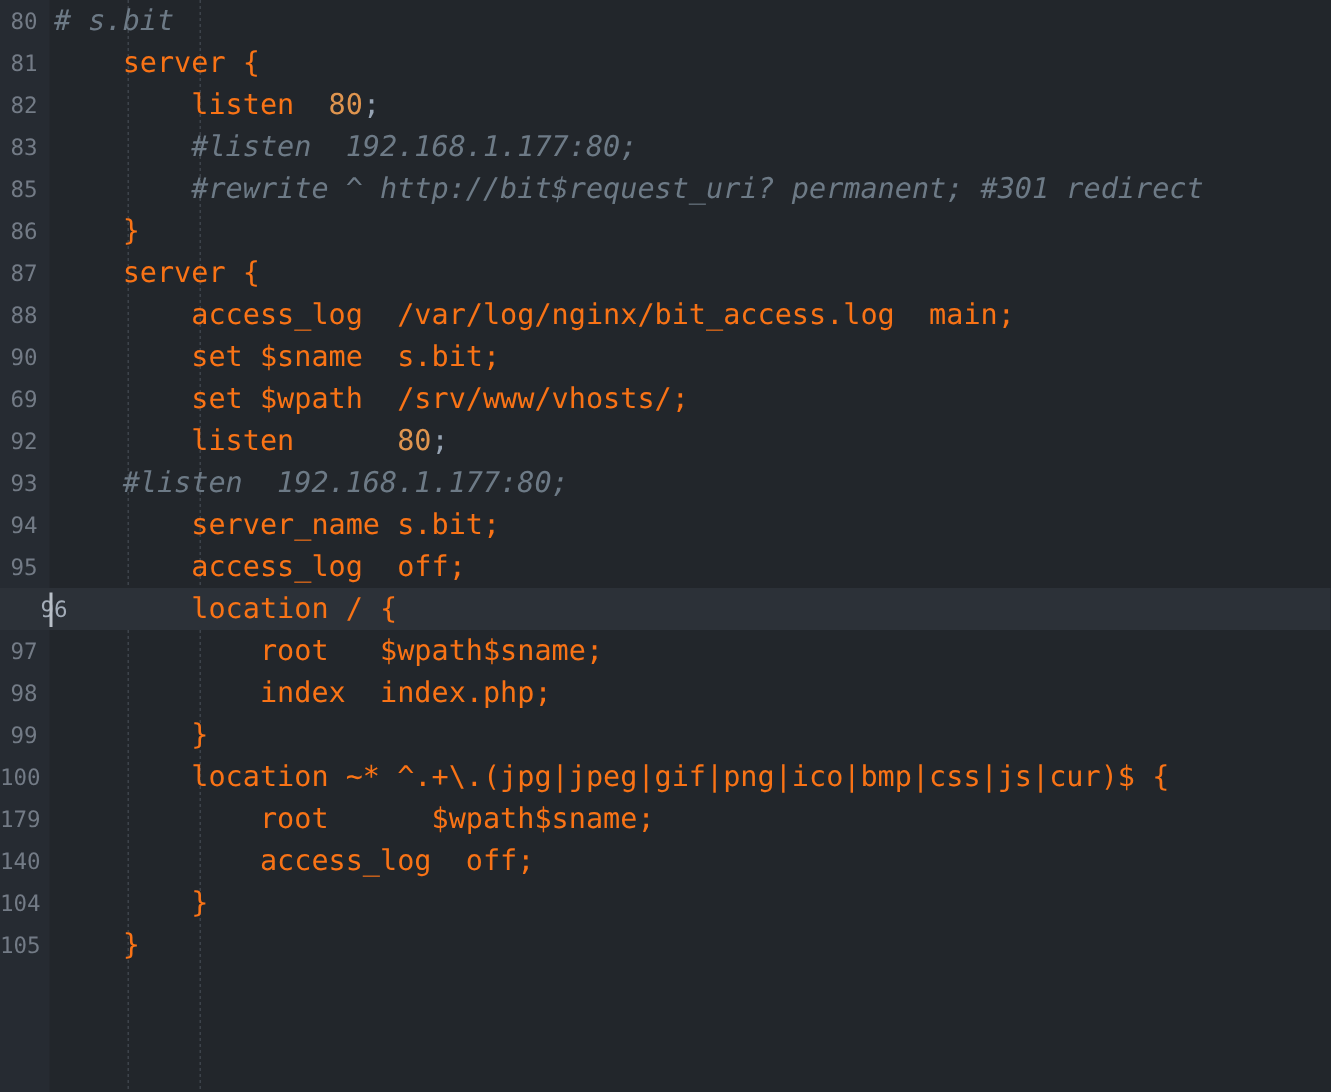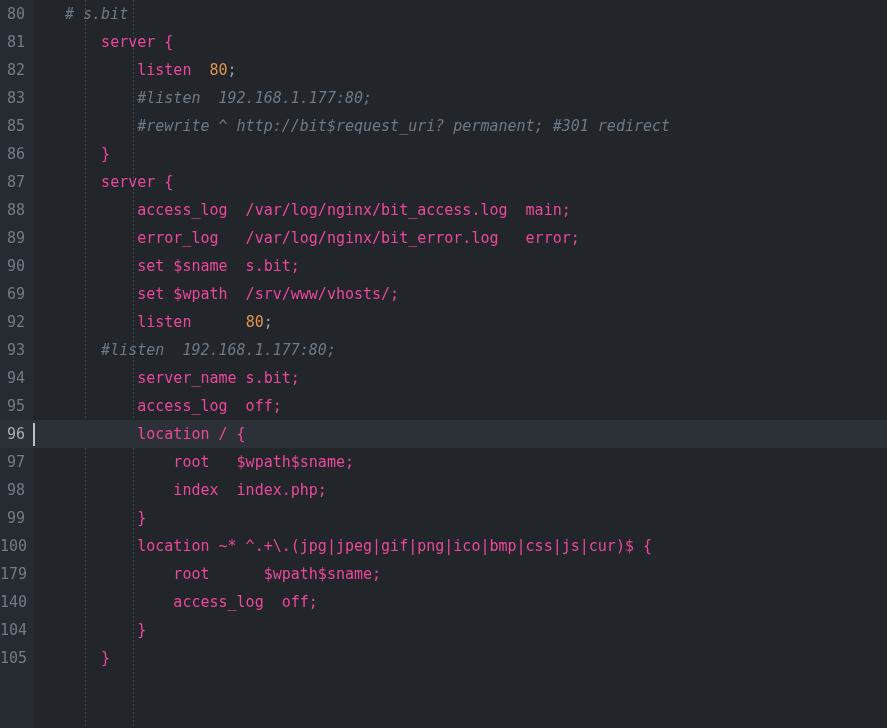--- a/index.html
+++ b/index.html
@@ -65,38 +65,37 @@
     position: absolute;
     left: 0;
     top: 0;
     width: 25px;
     text-align: right;
     color: #737b86;
     font-size: 15px;
     line-height: 28px;
     font-family: "DejaVu Sans Mono", "Liberation Mono", monospace;
   }
-  .line.current .ln { color: #a3acb8; }
+  .line.current .ln { color: #a3acb8; margin-left: 20px; }
 
   .code {
     position: absolute;
     left: 36px;
     top: 0;
     color: #c8ced6;
-    font-size: 15px;
+    font-size: 19px;
     line-height: 28px;
     letter-spacing: 0px;
-    margin-left: 29px;
   }
 
   
   .tok-comment { color: #6d7a86; font-style: italic; }
   .tok-num     { color: #e0954f; }
   .tok-punc    { color: #96a3b3; }
-  .tok-plain   { color: #ec4899; }
+  .tok-plain   { color: #f97316; }
 
   
   .caret {
     position: absolute;
     left: 33px;
     top: 3px;
     width: 2px;
     height: 23px;
     background: #b9c0c8;
     z-index: 3;
@@ -111,21 +110,20 @@
   <div class="indent-guide ig2"></div>
   <div class="lines" id="lines">
       <div class="line"><span class="ln">80</span><span class="code"><span class="tok-comment"># s.bit</span></span></div>
       <div class="line"><span class="ln">81</span><span class="code"><span class="tok-plain">    server {</span></span></div>
       <div class="line"><span class="ln">82</span><span class="code"><span class="tok-plain">        listen  </span><span class="tok-num">80</span><span class="tok-punc">;</span></span></div>
       <div class="line"><span class="ln">83</span><span class="code"><span class="tok-comment">        #listen  192.168.1.177:80;</span></span></div>
       <div class="line"><span class="ln">85</span><span class="code"><span class="tok-comment">        #rewrite ^ http://bit$request_uri? permanent; #301 redirect</span></span></div>
       <div class="line"><span class="ln">86</span><span class="code"><span class="tok-plain">    }</span></span></div>
       <div class="line"><span class="ln">87</span><span class="code"><span class="tok-plain">    server {</span></span></div>
       <div class="line"><span class="ln">88</span><span class="code"><span class="tok-plain">        access_log  /var/log/nginx/bit_access.log  main;</span></span></div>
-      <div class="line"><span class="ln">89</span><span class="code"><span class="tok-plain">        error_log   /var/log/nginx/bit_error.log   error;</span></span></div>
       <div class="line"><span class="ln">90</span><span class="code"><span class="tok-plain">        set $sname  s.bit;</span></span></div>
       <div class="line"><span class="ln">69</span><span class="code"><span class="tok-plain">        set $wpath  /srv/www/vhosts/;</span></span></div>
       <div class="line"><span class="ln">92</span><span class="code"><span class="tok-plain">        listen      </span><span class="tok-num">80</span><span class="tok-punc">;</span></span></div>
       <div class="line"><span class="ln">93</span><span class="code"><span class="tok-comment">    #listen  192.168.1.177:80;</span></span></div>
       <div class="line"><span class="ln">94</span><span class="code"><span class="tok-plain">        server_name s.bit;</span></span></div>
       <div class="line"><span class="ln">95</span><span class="code"><span class="tok-plain">        access_log  off;</span></span></div>
       <div class="line current"><span class="ln">96</span><span class="code"><span class="tok-plain">        location / {</span></span><span class="caret"></span></div>
       <div class="line"><span class="ln">97</span><span class="code"><span class="tok-plain">            root   $wpath$sname;</span></span></div>
       <div class="line"><span class="ln">98</span><span class="code"><span class="tok-plain">            index  index.php;</span></span></div>
       <div class="line"><span class="ln">99</span><span class="code"><span class="tok-plain">        }</span></span></div>

